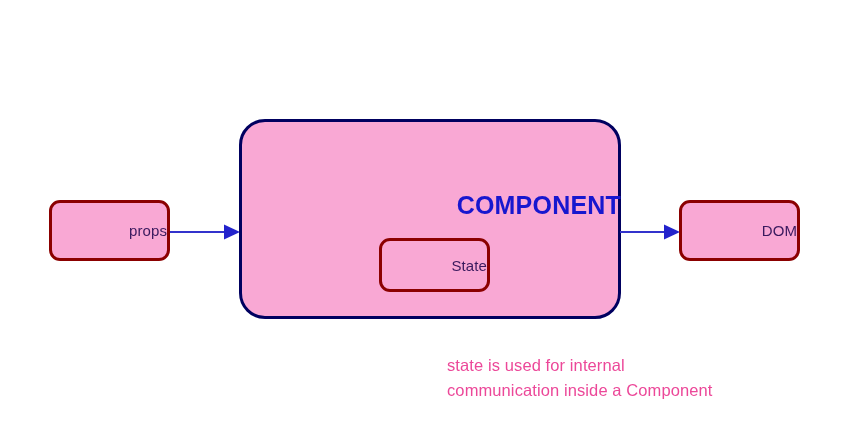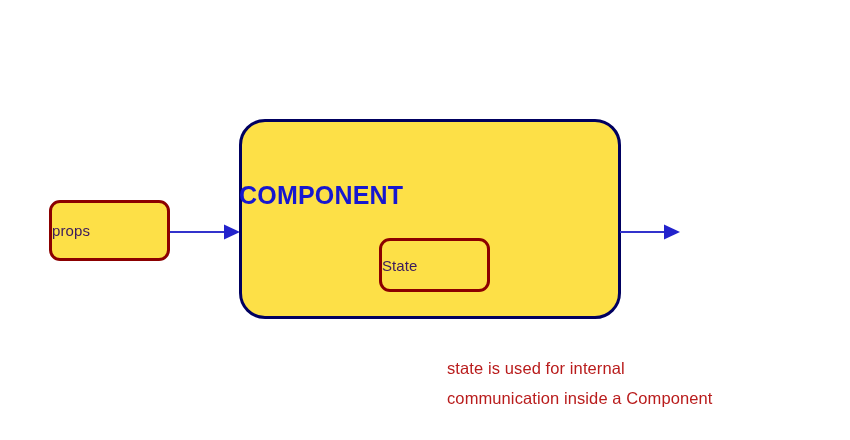--- a/index.html
+++ b/index.html
@@ -13,24 +13,24 @@
     height: 440px;
     background: #ffffff;
     overflow: hidden;
     font-family: "Liberation Sans", sans-serif;
   }
 
   
   .box {
     position: absolute;
     box-sizing: border-box;
-    background: #fde047;
+    background: #f9a8d4;
     display: flex;
     align-items: center;
-    justify-content: flex-start;
+    justify-content: flex-end;
     text-align: center;
   }
 
   .box-red {
     border: 3px solid #8b0000;
     border-radius: 11px;
   }
 
   .box-navy {
     border: 3px solid #000060;
@@ -74,23 +74,23 @@
     left: 379px;
     top: 238px;
     width: 111px;
     height: 54px;
   }
 
   
   #component-title {
     position: absolute;
     left: 239px;
-    top: 183px;
+    top: 193px;
     width: 382px;
-    text-align: left;
+    text-align: right;
     color: #1717cf;
     font-size: 25px;
     font-weight: bold;
     letter-spacing: 0.2px;
     line-height: 1;
   }
 
   
   .arrow-svg {
     position: absolute;
@@ -108,23 +108,23 @@
     width: 60px;
     height: 22px;
   }
 
   
   #caption {
     position: absolute;
     left: 447px;
     top: 353px;
     width: 360px;
-    color: #b91c1c;
+    color: #ec4899;
     font-size: 16.5px;
-    line-height: 30px;
+    line-height: 25px;
     white-space: pre-line;
     letter-spacing: 0.1px;
   }
 </style>
 </head>
 <body>
 
 <div id="canvas">
 
   <div class="box box-red" id="props-box">
@@ -142,17 +142,20 @@
 
   <div class="box box-red" id="state-box">
     <span class="label-indigo">State</span>
   </div>
 
   <svg class="arrow-svg" id="arrow-component-dom" viewBox="0 0 60 22">
     <line x1="0" y1="11" x2="46" y2="11" stroke="#3333cc" stroke-width="2.2"></line>
     <polygon points="44,3.5 60,11 44,18.5" fill="#2222cc"></polygon>
   </svg>
 
+  <div class="box box-red" id="dom-box">
+    <span class="label-indigo">DOM</span>
+  </div>
 
   <div id="caption">state is used for internal
 communication inside a Component</div>
 
 </div>
 
 </body></html>

